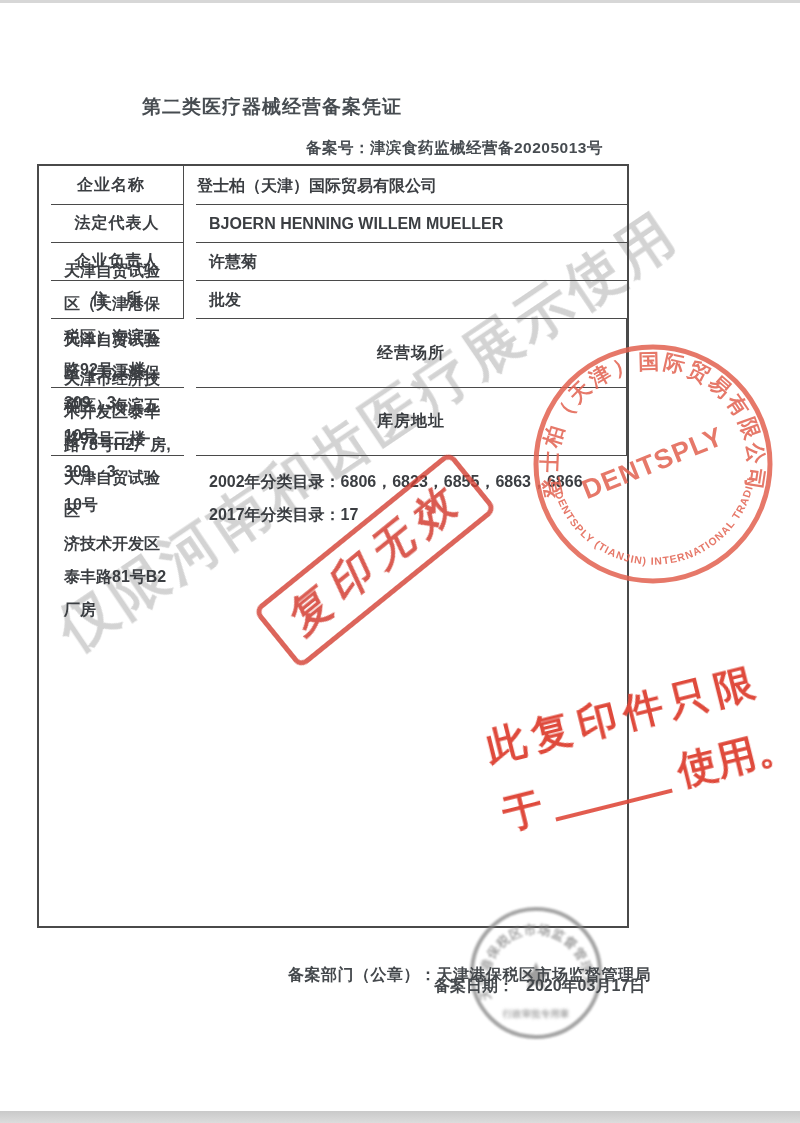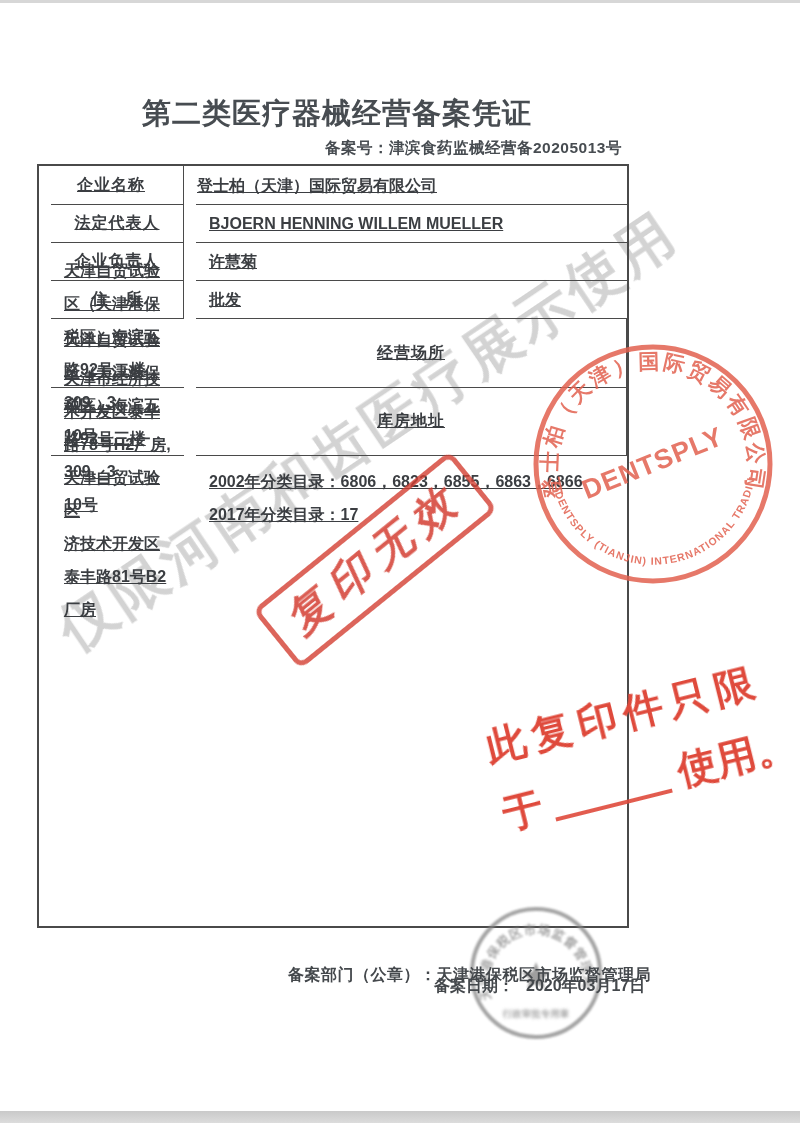--- a/index.html
+++ b/index.html
@@ -4,34 +4,34 @@
 <style>
   html,body{margin:0;padding:0;background:#fff;}
   .page{
     position:relative;width:800px;height:1123px;background:#ffffff;overflow:hidden;
     font-family:"Liberation Sans","DejaVu Sans",sans-serif;color:#3b3e42;
   }
   .edge-top{position:absolute;top:0;left:0;right:0;height:3px;background:#d7d7d7;z-index:7;}
   .edge-bottom{position:absolute;bottom:0;left:0;right:0;height:12px;background:linear-gradient(#c9c9c9,#dcdcdc);z-index:7;}
 
   .doc-title{
-    position:absolute;left:142px;top:94px;font-size:29px;font-weight:700;
+    position:absolute;left:142px;top:94px;font-size:19px;font-weight:700;
     letter-spacing:1px;color:#474c51;z-index:2;white-space:nowrap;
   }
   .record-line{
-    position:absolute;left:325px;top:138px;font-size:15.5px;font-weight:700;
+    position:absolute;left:306px;top:138px;font-size:15.5px;font-weight:700;
     color:#474c51;z-index:2;white-space:nowrap;letter-spacing:.5px;
   }
 
   .info-table{
     position:absolute;left:37px;top:164px;width:588px;z-index:2;
     border:2px solid #4a4a4a;display:grid;grid-template-columns:145px 1fr;
     grid-template-rows:38px 38px 38px 38px 69px 68px 76px 395px;
   }
-  .cell{box-sizing:border-box;display:flex;background:transparent;text-decoration:underline;}
+  .cell{box-sizing:border-box;display:flex;background:transparent;}
   .lbl{
     border-right:1.5px solid #4a4a4a;align-items:center;justify-content:center;
     font-weight:700;font-size:16px;letter-spacing:1px;text-align:center;
   }
   .val{align-items:center;padding:0 12px 0 13px;font-weight:700;font-size:16px;}
   .val > span{white-space:pre-line;line-height:33px;}
   .bt{border-top:1.5px solid #4a4a4a;margin-left:12px;}
   .val.top{align-items:center;padding-top:9px;}
 
   .footer-dept{

